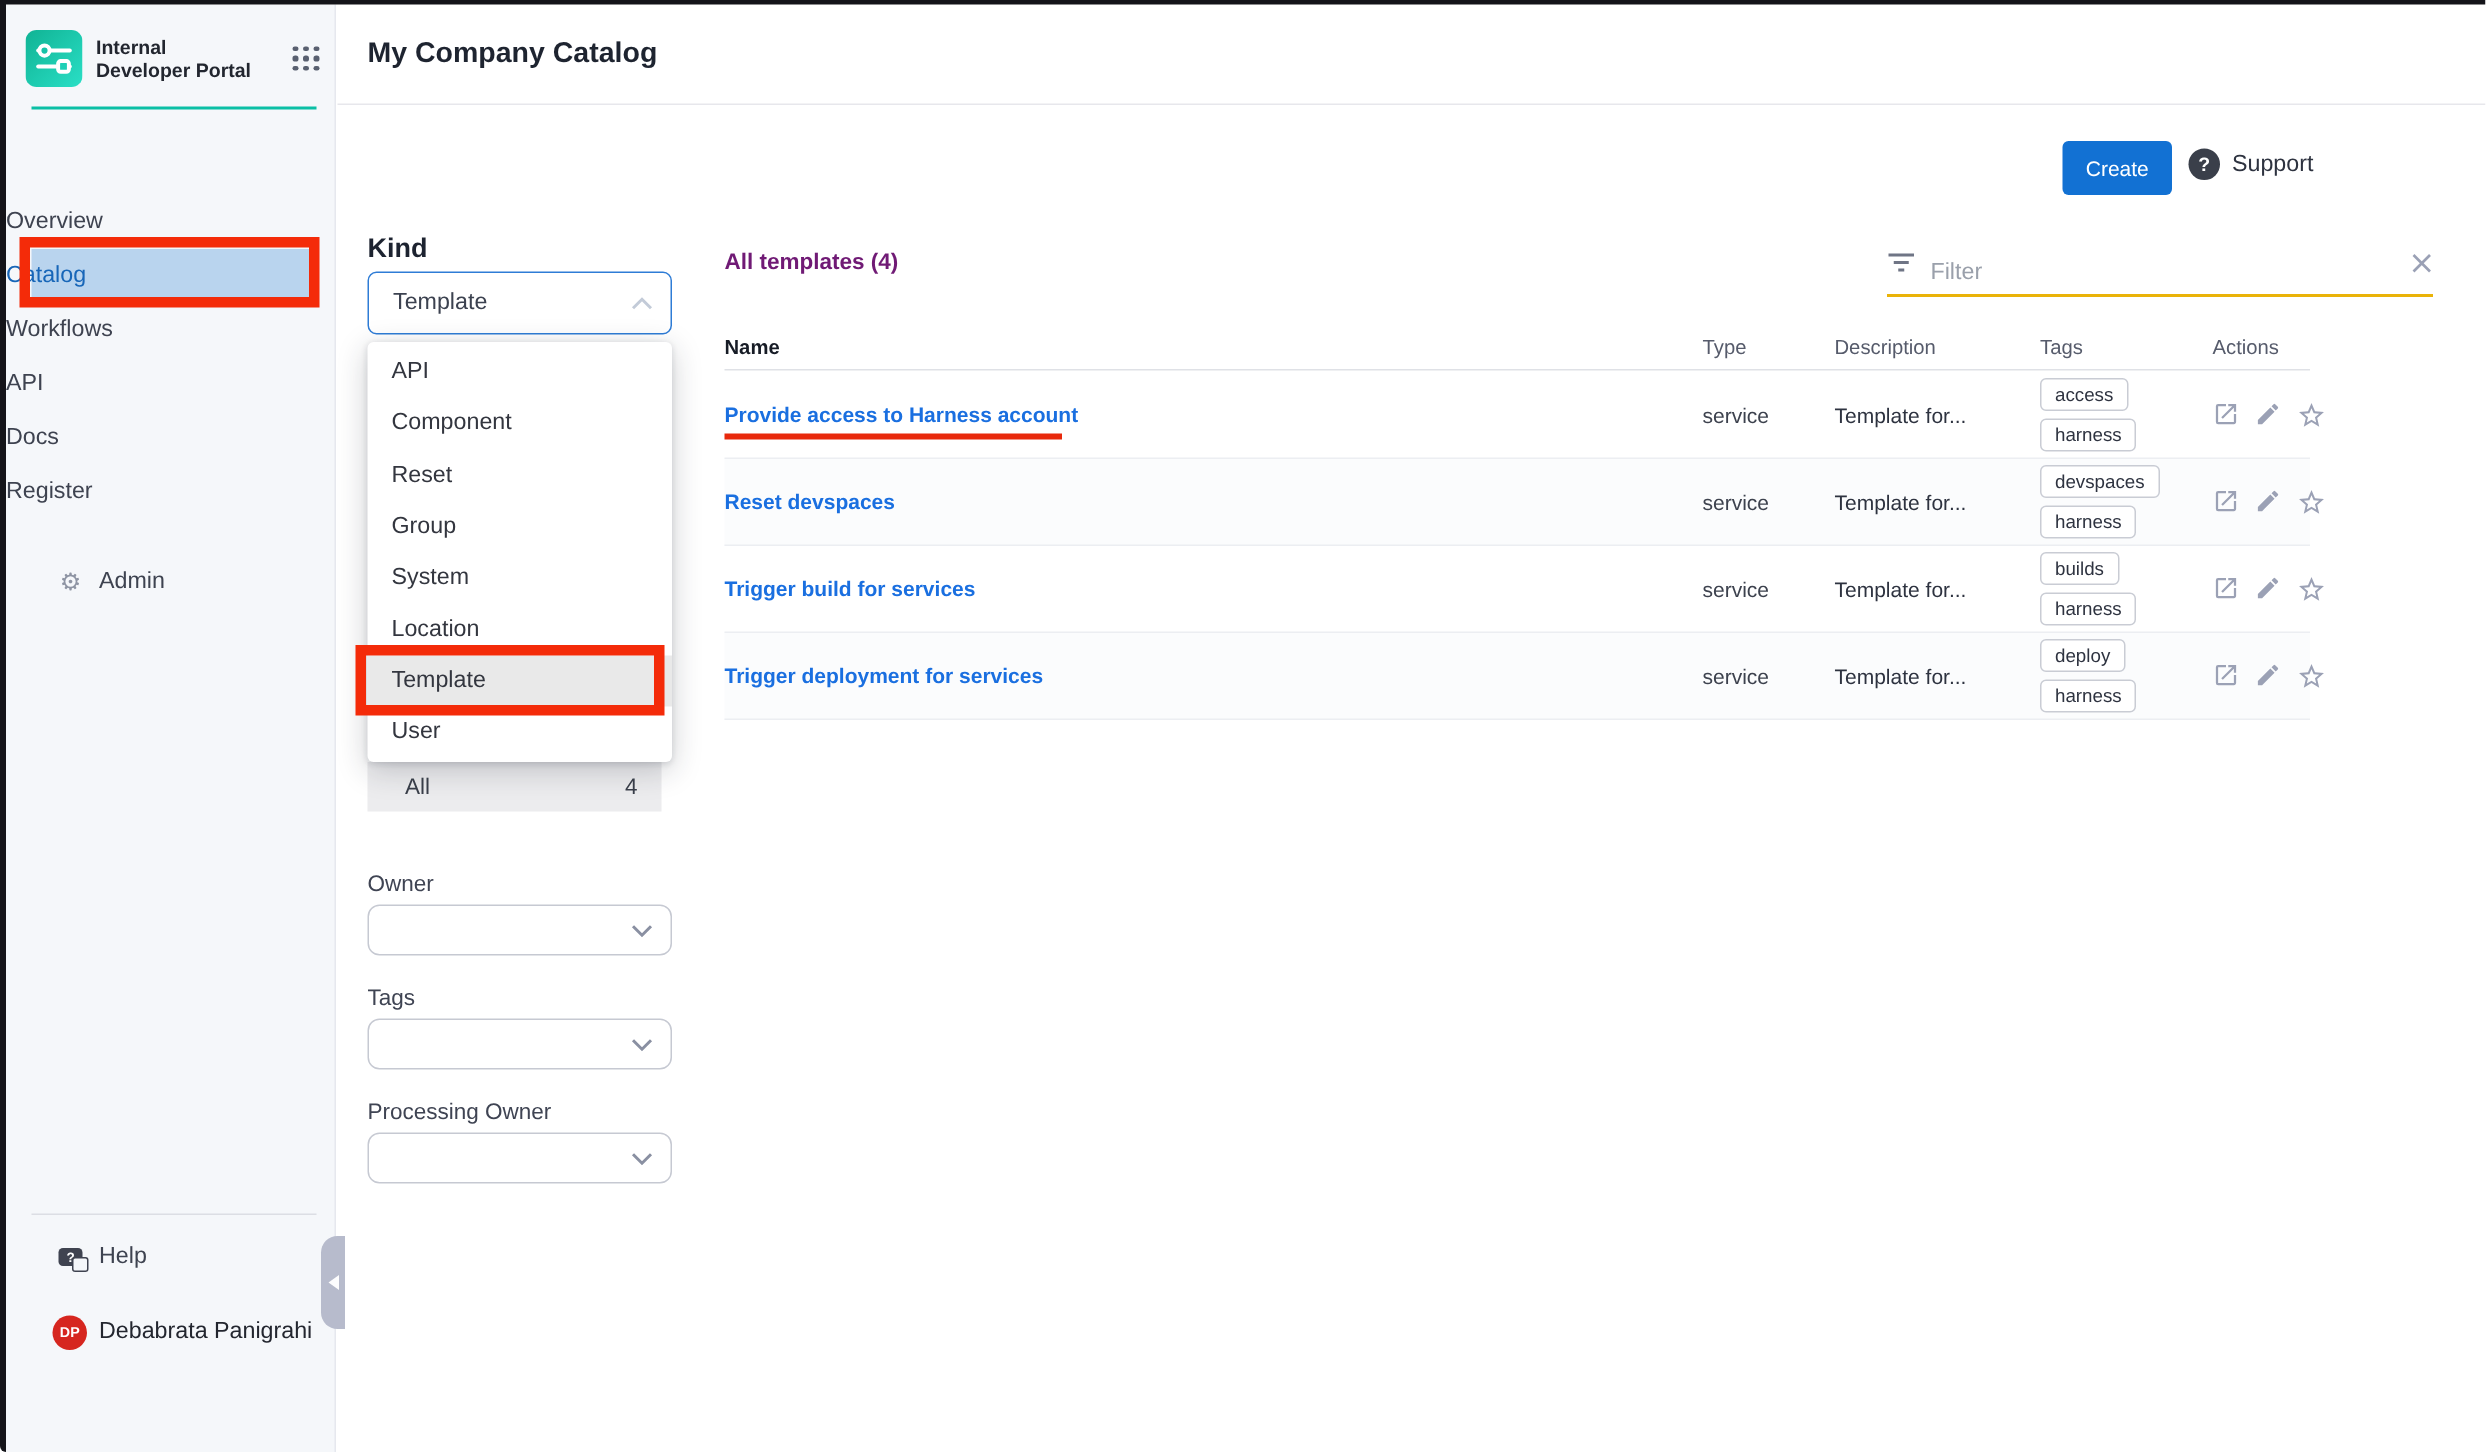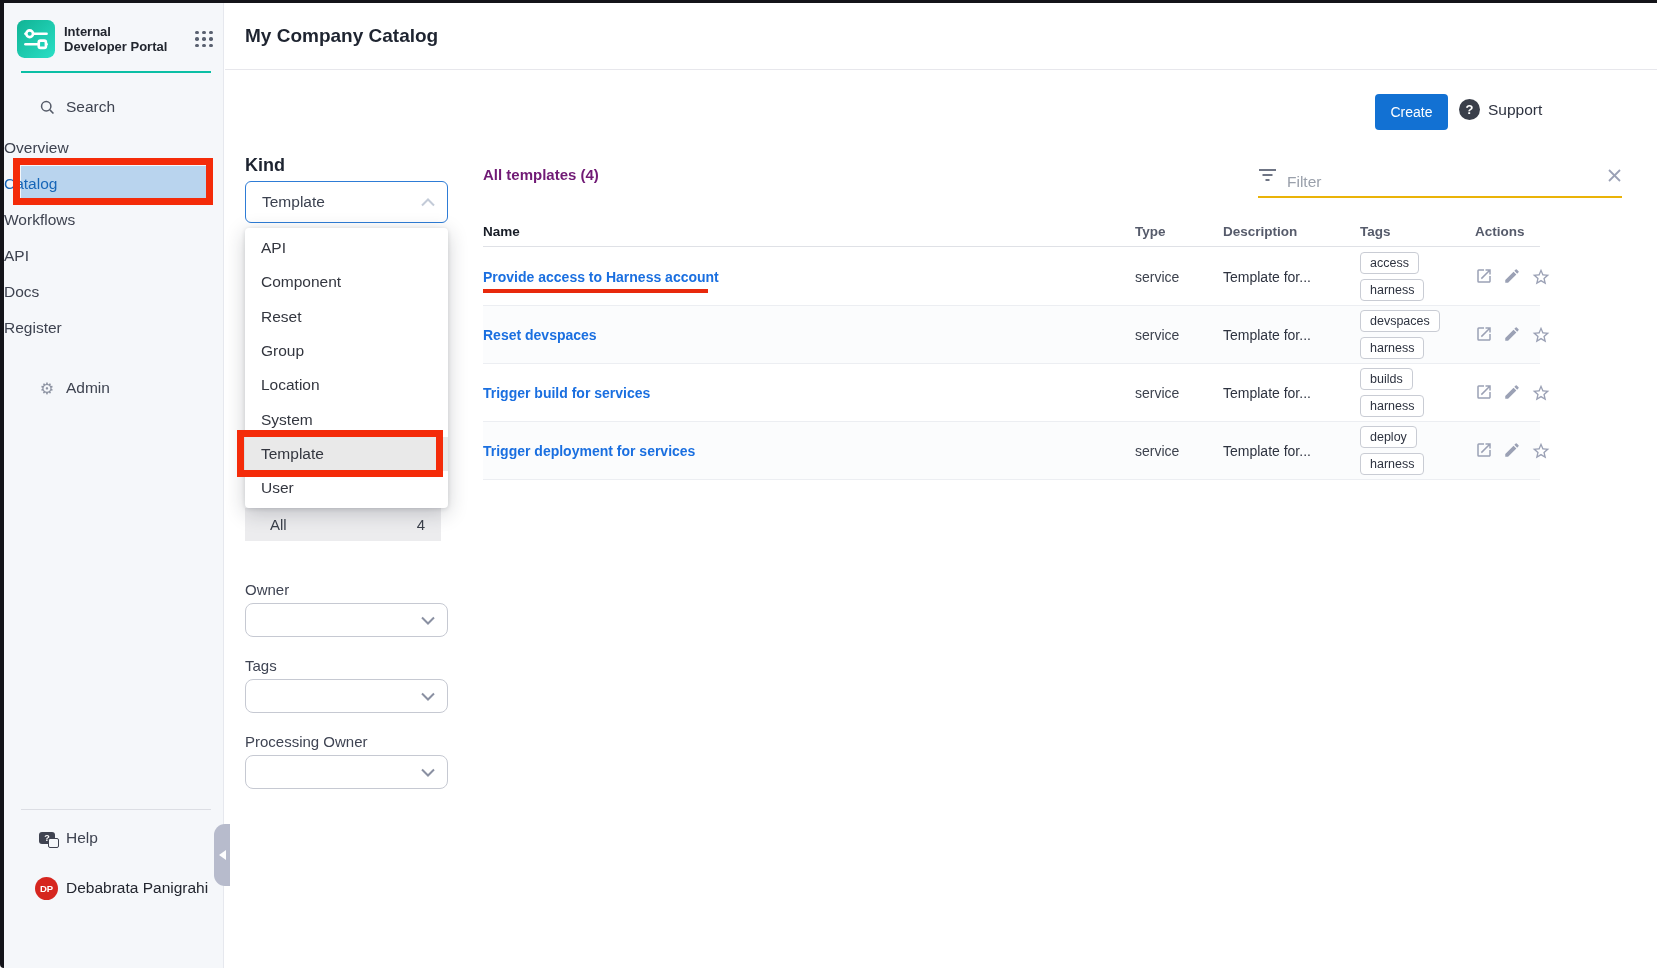--- a/index.html
+++ b/index.html
@@ -84,21 +84,21 @@
   
   #table-title{left:483px;top:166px;font-size:15px;font-weight:700;color:#701a75}
   #table-filter{left:1258px;top:168px;width:364px;height:30px;display:flex;gap:10px;border-bottom:2px solid #eab308}
   #table-filter input{flex:1;border:none;outline:none;font-size:15.5px;font-family:inherit;color:#3C4250;background:transparent}
   #table-filter input::placeholder{color:#9AA0AB}
   #table-filter .ficon{color:#6F7585}
   #table-filter .clear{color:#9AA0B5;cursor:pointer}
 
   .tgrid{display:grid;grid-template-columns:652px 88px 137px 115px 1fr;align-items:center}
   #thead{left:483px;top:216px;width:1057px;height:31px;border-bottom:1px solid #DFE1E6;font-size:13.5px;font-weight:700}
-  #thead .h{color:#565B6B;font-weight:700}
+  #thead .h{color:#565B6B;font-weight:400}
   #thead .h.name{color:#171C26;font-weight:700}
   #tbody{left:483px;top:248px;width:1057px}
   .trow{min-height:53px;border-bottom:1px solid #ECEEF2;padding:4px 0}
   .trow:nth-child(even){background:#FBFCFD}
   .cell-name{position:relative;width:fit-content}
   .row-link{font-size:14px;font-weight:700;color:var(--link);text-decoration:none;cursor:pointer}
   .name-underline{position:absolute;left:0;top:21px;width:225px;height:4px;background:#E8290C}
   .cell-type{font-size:14px;color:#3D424E}
   .cell-desc{font-size:14px;color:#2E3340}
   .cell-tags{display:flex;flex-direction:column;align-items:flex-start;gap:5px}
@@ -139,29 +139,20 @@
         <i></i>
         <i></i>
         <i></i>
         <i></i>
         <i></i>
         <i></i>
     </div>
   </div>
   <div class="abs teal-rule"></div>
 
-  <div class="side-item" style="top:86px">
-    <span class="ic">
-      <svg width="17" height="17" viewBox="0 0 20 20" fill="none" stroke="#555B68" stroke-width="1.8">
-        <circle cx="8.5" cy="8.5" r="5.5"></circle>
-          <line x1="12.8" y1="12.8" x2="17" y2="17"></line>
-      </svg>
-    </span>
-    <span class="lbl">Search</span>
-  </div>
 
   <div id="nav">
       <div class="nav-item">
         <span>Overview</span>
       </div>
       <div class="nav-item active">
         <span>Catalog</span>
       </div>
       <div class="nav-item">
         <span>Workflows</span>
@@ -221,22 +212,22 @@
         <polyline points="1,7.5 7,1.5 13,7.5"></polyline>
       </svg>
   </span>
 </div>
 
 <div class="abs" id="kind-dropdown">
     <div class="opt">API</div>
     <div class="opt">Component</div>
     <div class="opt">Reset</div>
     <div class="opt">Group</div>
+    <div class="opt">System</div>
     <div class="opt">Location</div>
-    <div class="opt">System</div>
     <div class="opt selected">Template</div>
     <div class="opt">User</div>
   </div>
 
 <div class="abs" id="kind-summary">
   <span>All</span>
   <span class="cnt">4</span>
 </div>
 <div class="abs" id="kind-card-foot"></div>
 

